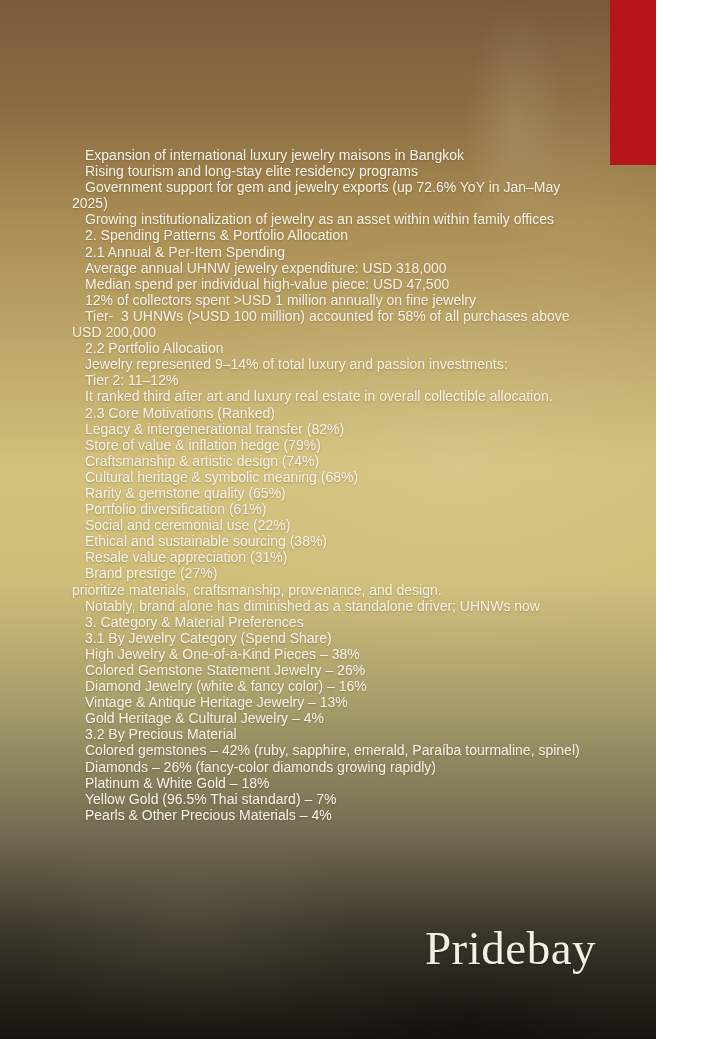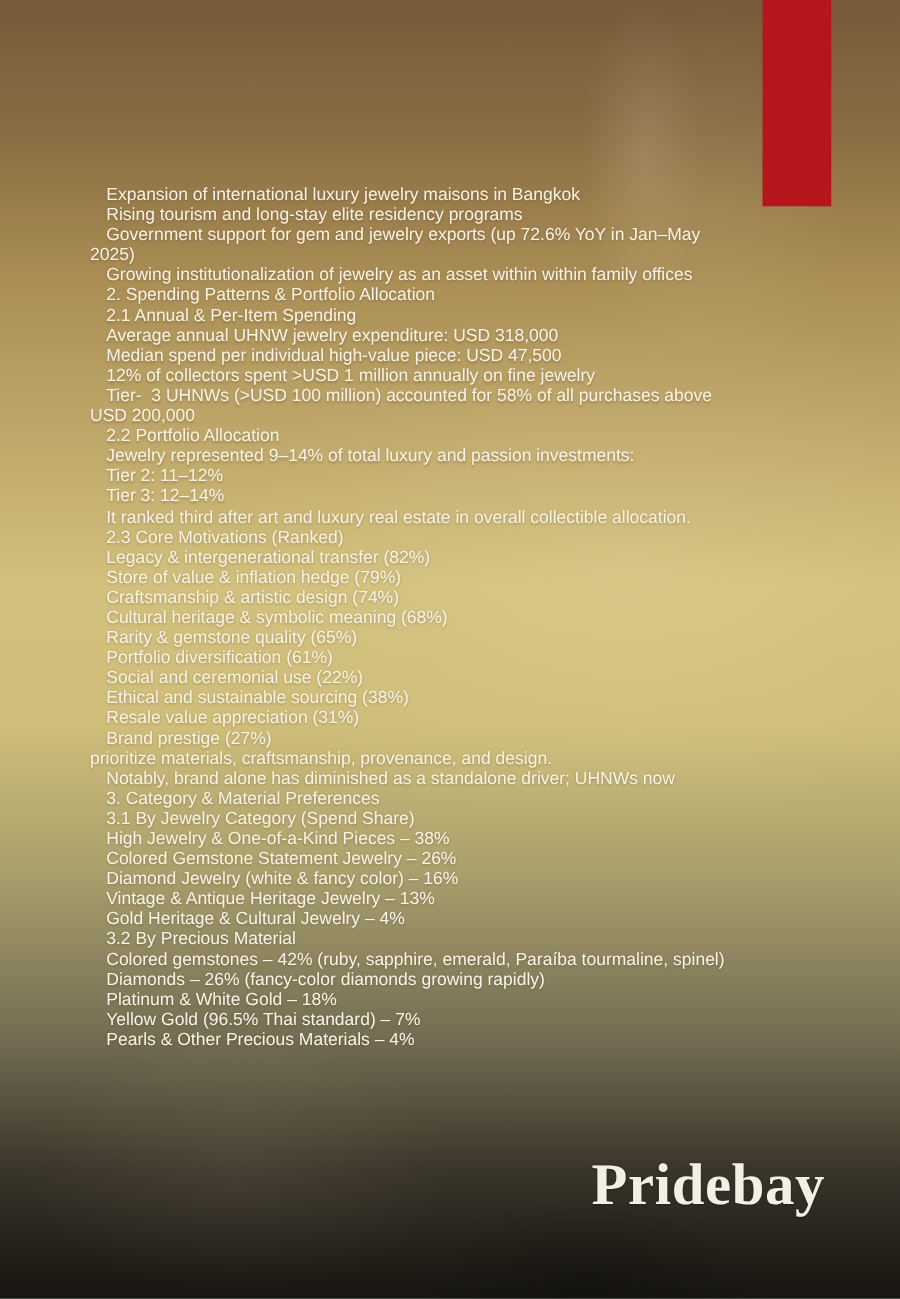--- a/index.html
+++ b/index.html
@@ -7,21 +7,21 @@
     padding: 0;
   }
   body {
     width: 720px;
     height: 1039px;
     overflow: hidden;
     font-family: "Liberation Sans", "DejaVu Sans", sans-serif;
   }
   .page {
     position: relative;
-    width: 720px;
+    width: 656px;
     height: 1039px;
     overflow: hidden;
     background:
       radial-gradient(ellipse 70px 170px at 515px 120px, rgba(245,236,208,0.12), rgba(245,236,208,0) 70%),
       radial-gradient(ellipse 150px 220px at 570px 160px, rgba(240,230,200,0.08), rgba(240,230,200,0) 72%),
       radial-gradient(ellipse 200px 90px at 470px 1020px, rgba(0,0,0,0.22), rgba(0,0,0,0) 70%),
       radial-gradient(ellipse 230px 140px at 190px 930px, rgba(235,225,185,0.07), rgba(235,225,185,0) 75%),
       radial-gradient(ellipse 430px 300px at 70% 44%, rgba(255,246,200,0.13), rgba(255,246,200,0) 75%),
       linear-gradient(180deg,
         var(--bg-top) 0%,
@@ -58,21 +58,21 @@
   .line.indent {
     padding-left: 13px;
   }
   .logo {
     position: absolute;
     top: 921px;
     right: 60px;
     color: var(--logo-color);
     font-family: "Liberation Serif", "DejaVu Serif", serif;
     font-size: 47px;
-    font-weight: 700;
+    font-weight: 400;
     letter-spacing: 0.5px;
     text-shadow: 0 1px 2px rgba(0,0,0,0.25);
   }
 </style>
 </head>
 <body>
 
 <div class="page">
   <div class="accent-bar"></div>
   <div class="body-text">
@@ -84,21 +84,20 @@
       <div class="line indent">2. Spending Patterns &amp; Portfolio Allocation</div>
       <div class="line indent">2.1 Annual &amp; Per-Item Spending</div>
       <div class="line indent">Average annual UHNW jewelry expenditure: USD 318,000</div>
       <div class="line indent">Median spend per individual high-value piece: USD 47,500</div>
       <div class="line indent">12% of collectors spent &gt;USD 1 million annually on fine jewelry</div>
       <div class="line indent">Tier-  3 UHNWs (&gt;USD 100 million) accounted for 58% of all purchases above</div>
       <div class="line">USD 200,000</div>
       <div class="line indent">2.2 Portfolio Allocation</div>
       <div class="line indent">Jewelry represented 9–14% of total luxury and passion investments:</div>
       <div class="line indent">Tier 2: 11–12%</div>
-      <div class="line indent">Tier 3: 12–14%</div>
       <div class="line indent">It ranked third after art and luxury real estate in overall collectible allocation.</div>
       <div class="line indent">2.3 Core Motivations (Ranked)</div>
       <div class="line indent">Legacy &amp; intergenerational transfer (82%)</div>
       <div class="line indent">Store of value &amp; inflation hedge (79%)</div>
       <div class="line indent">Craftsmanship &amp; artistic design (74%)</div>
       <div class="line indent">Cultural heritage &amp; symbolic meaning (68%)</div>
       <div class="line indent">Rarity &amp; gemstone quality (65%)</div>
       <div class="line indent">Portfolio diversification (61%)</div>
       <div class="line indent">Social and ceremonial use (22%)</div>
       <div class="line indent">Ethical and sustainable sourcing (38%)</div>

